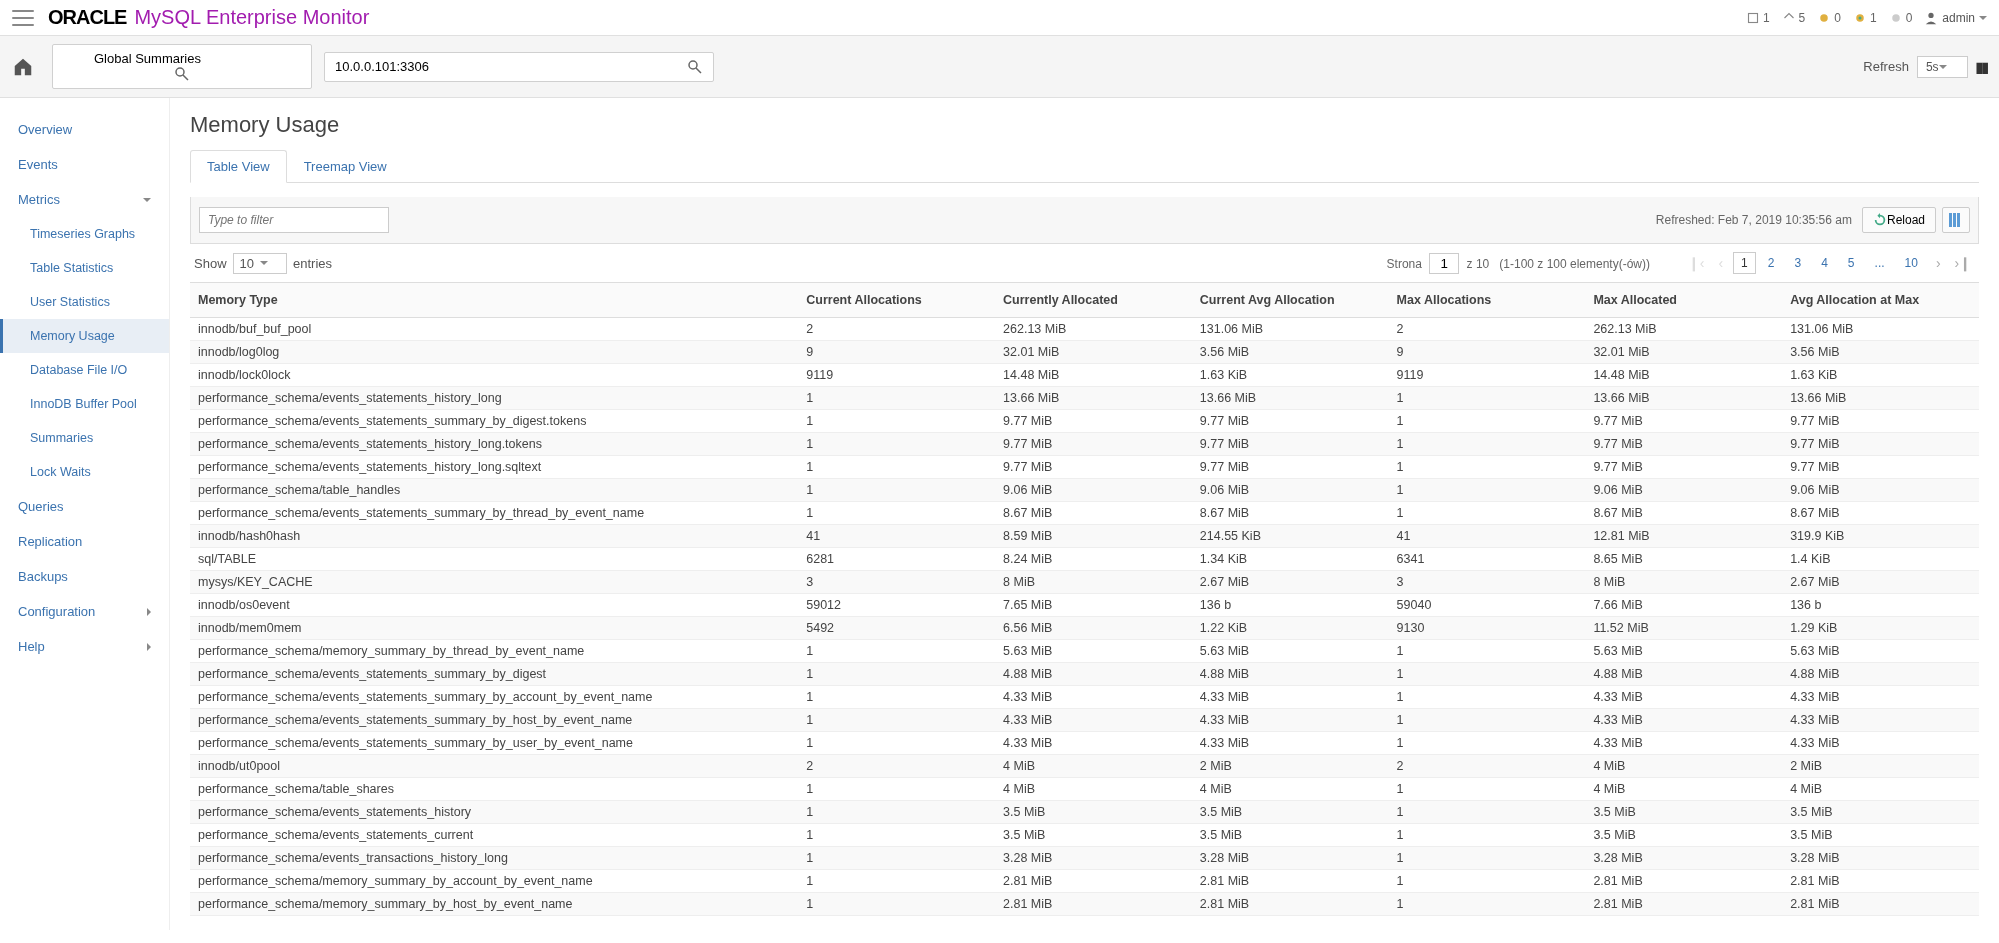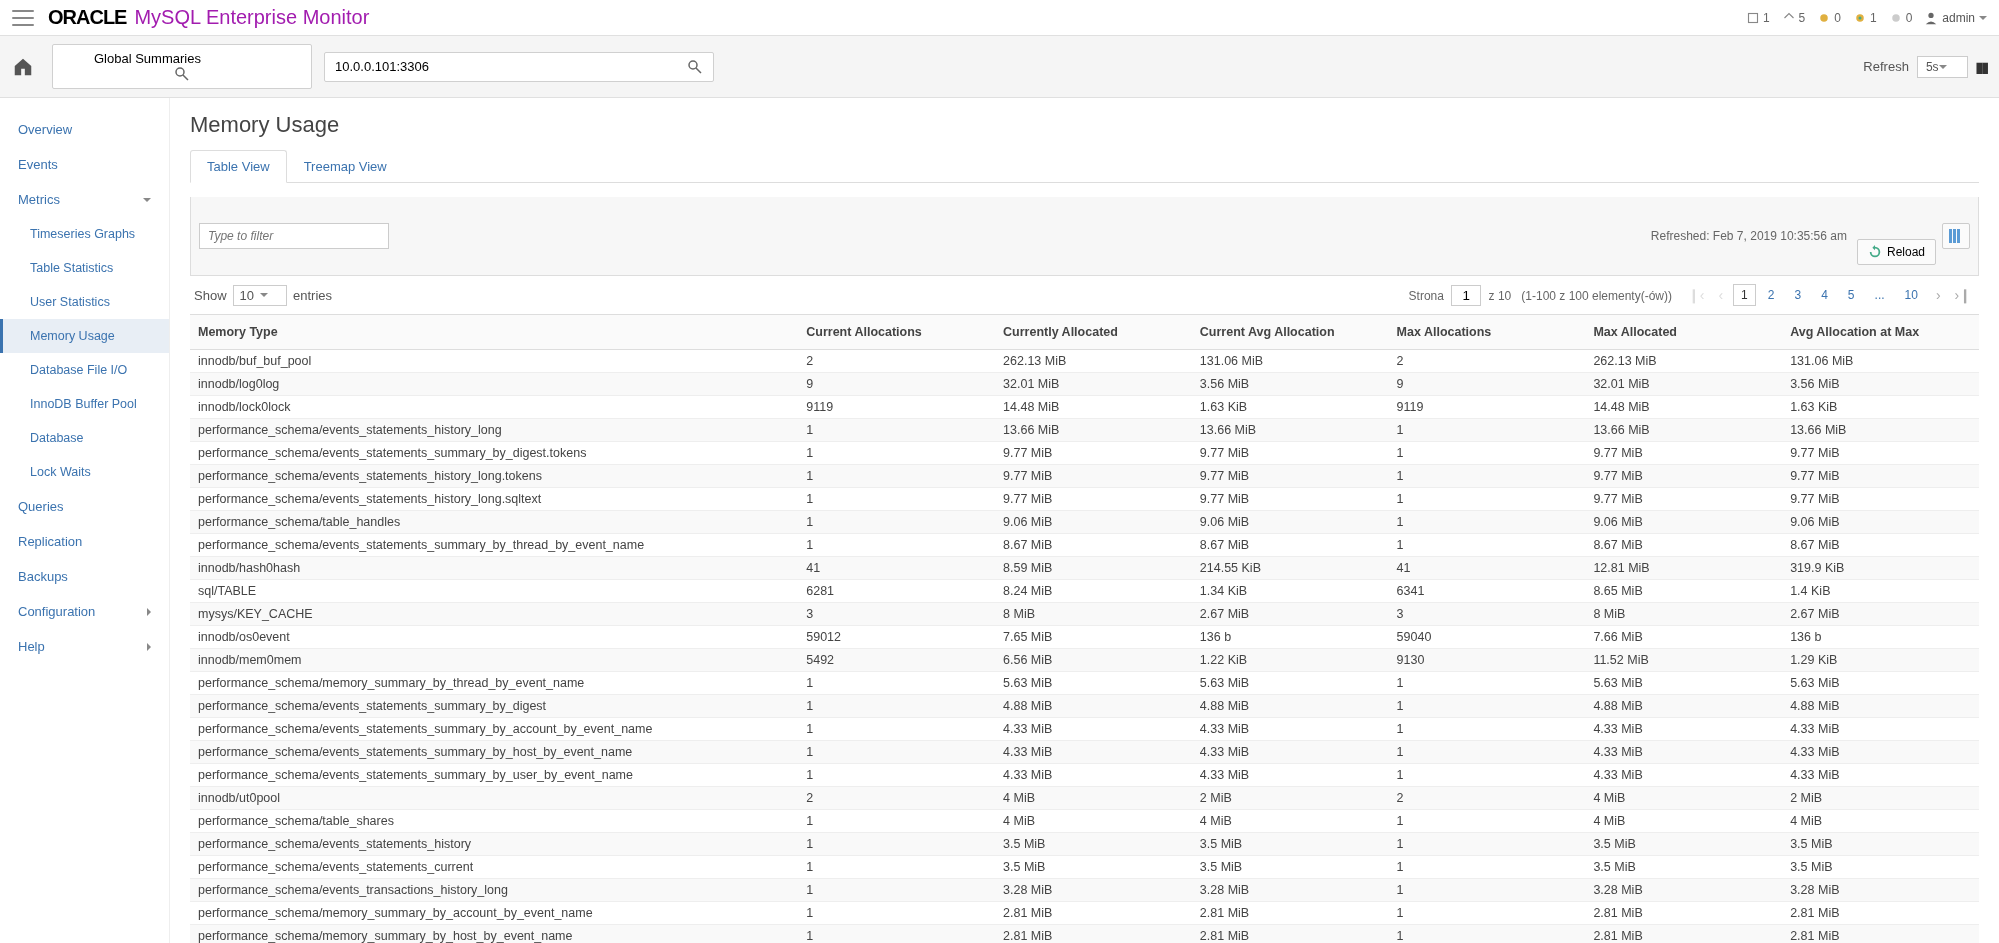--- a/index.html
+++ b/index.html
@@ -36,30 +36,30 @@
 
 .content { flex: 1; padding: 14px 20px; }
 .page-title { font-size: 22px; color: #444; font-weight: 400; margin-bottom: 12px; }
 .tabs { display: flex; border-bottom: 1px solid #ddd; margin-bottom: 14px; }
 .tab { padding: 8px 16px; color: #3b73af; font-size: 13px; cursor: pointer; border: 1px solid transparent; border-bottom: none; }
 .tab.active { border: 1px solid #ddd; border-bottom: 1px solid #fff; background: #fff; margin-bottom: -1px; border-radius: 3px 3px 0 0; }
 
 .toolbar { display: flex; align-items: center; padding: 10px 8px; border: 1px solid #ddd; border-top: none; background: #f7f7f7; }
 .filter-input { border: 1px solid #ccc; padding: 5px 8px; width: 190px; font-size: 12px; font-style: italic; color: #999; background: #fff; }
 .refreshed-text { margin-left: auto; font-size: 12px; color: #666; margin-right: 10px; }
-.reload-btn { border: 1px solid #ccc; background: #fbfbfb; padding: 5px 10px; font-size: 12px; display: flex; align-items: center; gap: 5px; cursor: pointer; border-radius: 2px; margin-top: 32px; }
+.reload-btn { border: 1px solid #ccc; background: #fbfbfb; padding: 5px 10px; font-size: 12px; display: flex; align-items: center; cursor: pointer; border-radius: 2px; }
 .reload-icon { width: 14px; height: 14px; color: #4a8; }
 .col-btn { border: 1px solid #ccc; background: #fbfbfb; padding: 5px 6px; margin-left: 6px; cursor: pointer; border-radius: 2px; }
 .col-icon { width: 14px; height: 14px; display: flex; gap: 1px; }
 .col-icon span { width: 3px; background: #5b9bd5; }
 
 .entries-bar { display: flex; align-items: center; padding: 8px 4px; font-size: 13px; color: #555; }
 .entries-select { border: 1px solid #ccc; padding: 2px 18px 2px 6px; margin: 0 6px; position: relative; background: #fff; display: flex; align-items: center; gap: 6px; }
 .pager { margin-left: auto; display: flex; align-items: center; gap: 6px; font-size: 12px; color: #666; }
-.page-info { margin-right: 6px; }
+.page-info { margin-right: 28px; }
 .page-input { width: 30px; border: 1px solid #ccc; text-align: center; padding: 2px; margin: 0 4px; }
 .page-nav { display: flex; gap: 4px; }
 .page-link { padding: 3px 7px; border: 1px solid transparent; color: #3b73af; cursor: pointer; }
 .page-link.current { border: 1px solid #ccc; color: #333; background: #fff; }
 .page-arrow { color: #aaa; cursor: pointer; padding: 0 4px; font-size: 14px; }
 .page-arrow.disabled { color: #ddd; cursor: default; }
 
 .data-table { width: 100%; border-collapse: collapse; font-size: 12.5px; }
 .data-table thead th { text-align: left; padding: 10px 8px; border-top: 1px solid #ddd; border-bottom: 1px solid #ddd; font-weight: 600; color: #444; background: #fafafa; }
 .data-table tbody td { padding: 4px 8px; border-bottom: 1px solid #eee; color: #444; }
@@ -175,21 +175,21 @@
     <div class="side-item">
       <span>Metrics</span>
       <span class="side-caret down"></span>
     </div>
     <div class="side-item sub">Timeseries Graphs</div>
     <div class="side-item sub">Table Statistics</div>
     <div class="side-item sub">User Statistics</div>
     <div class="side-item sub active">Memory Usage</div>
     <div class="side-item sub">Database File I/O</div>
     <div class="side-item sub">InnoDB Buffer Pool</div>
-    <div class="side-item sub">Database</div>
+    <div class="side-item sub">Summaries</div>
     <div class="side-item sub">Lock Waits</div>
     <div class="side-item">Queries</div>
     <div class="side-item">Replication</div>
     <div class="side-item">Backups</div>
     <div class="side-item">
       <span>Configuration</span>
       <span class="side-caret"></span>
     </div>
     <div class="side-item">
       <span>Help</span>

